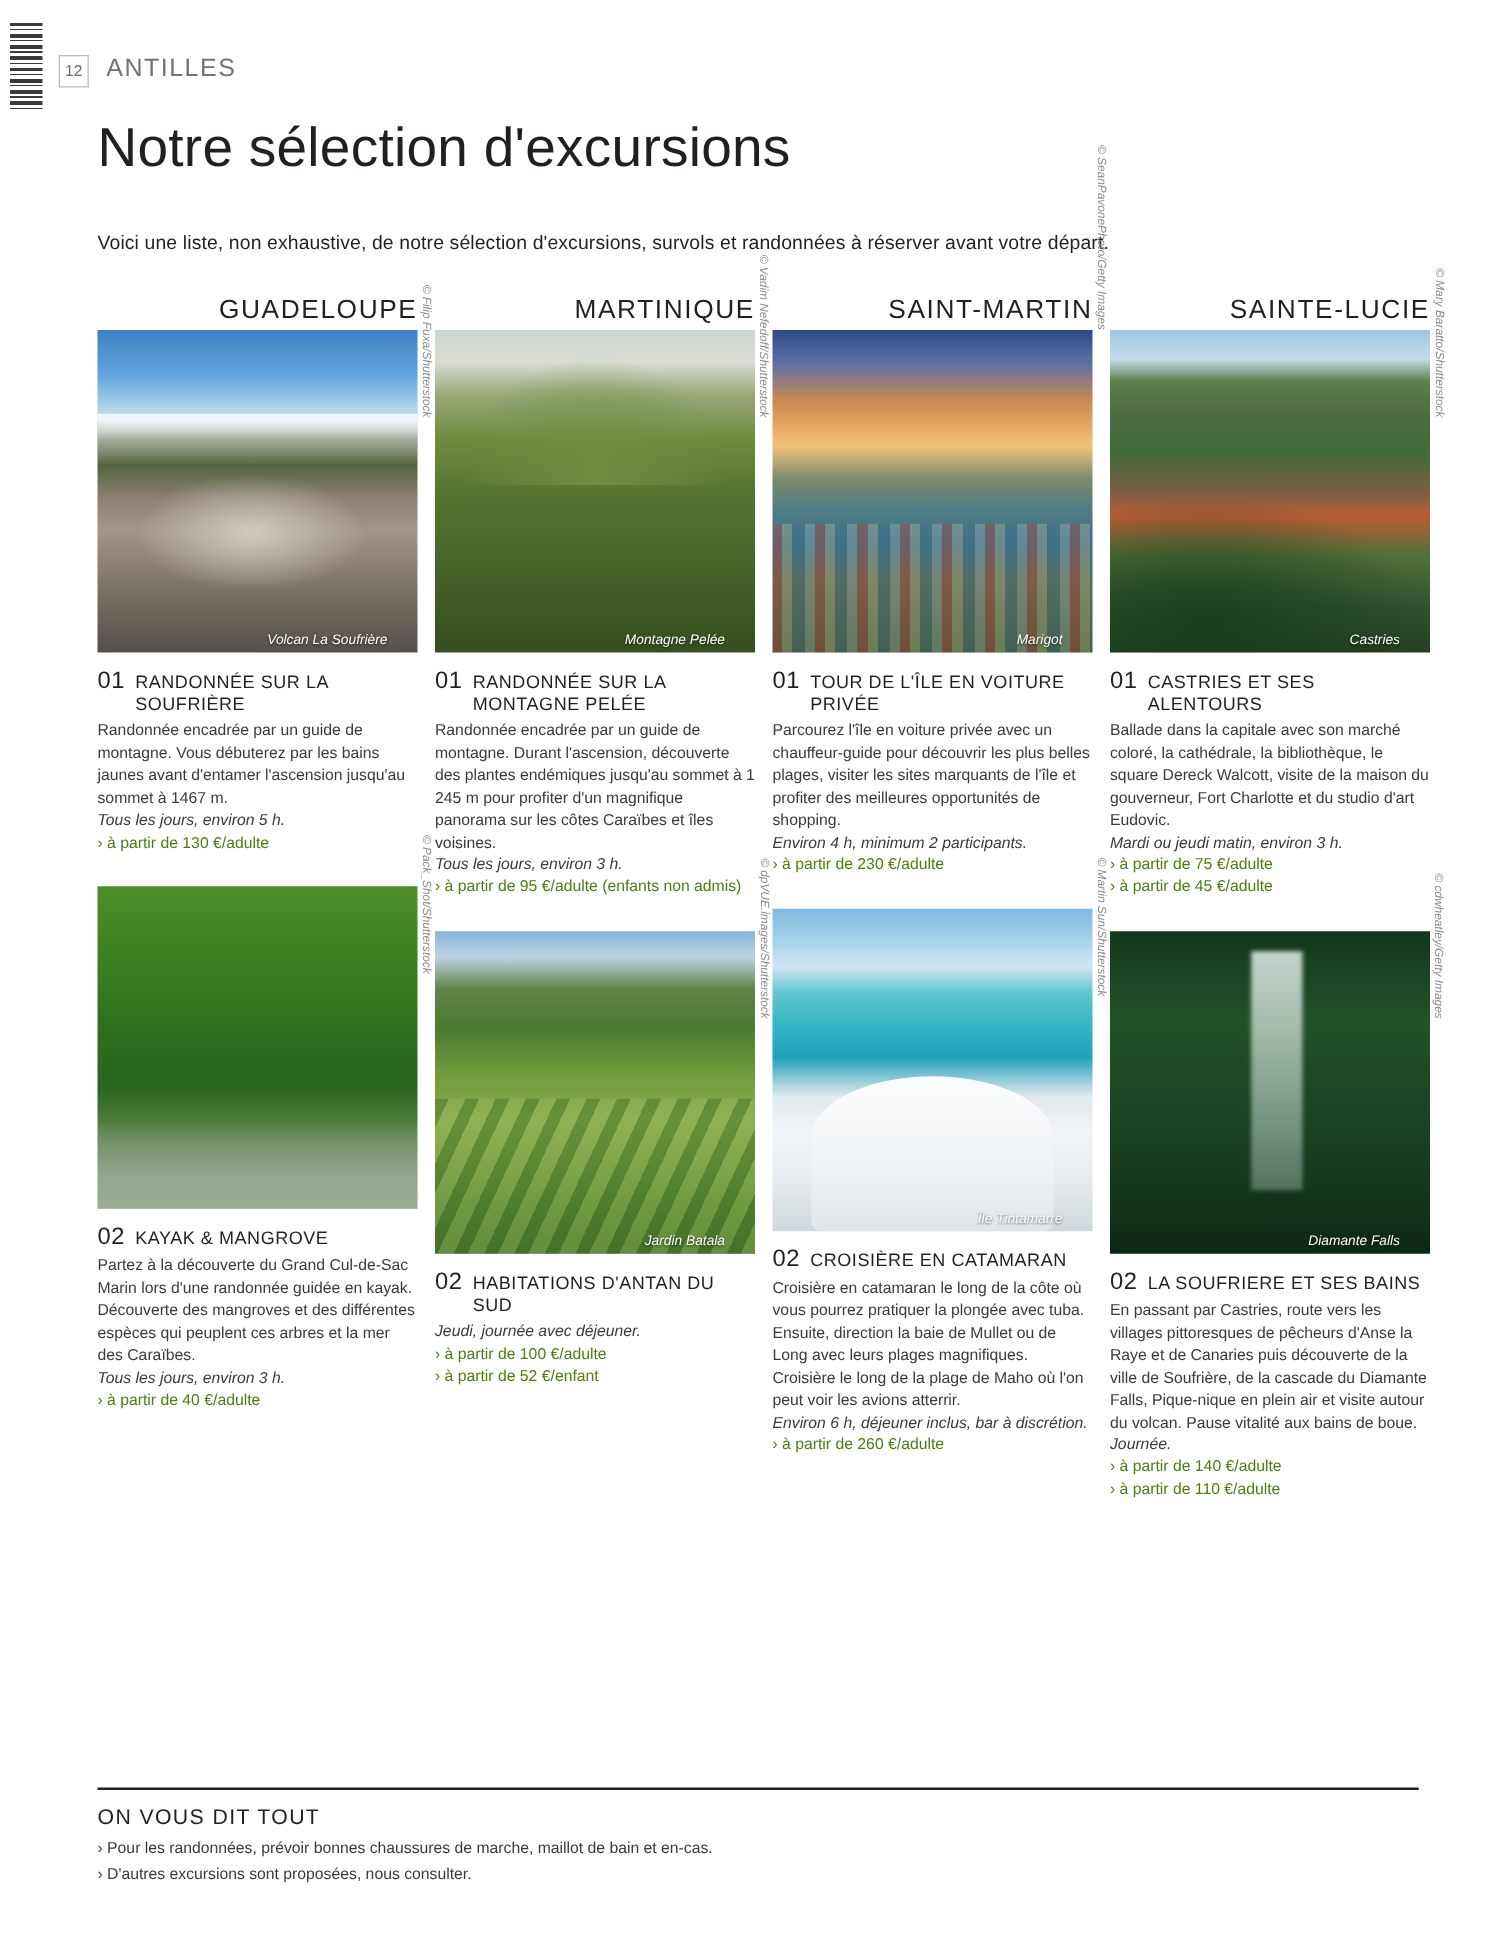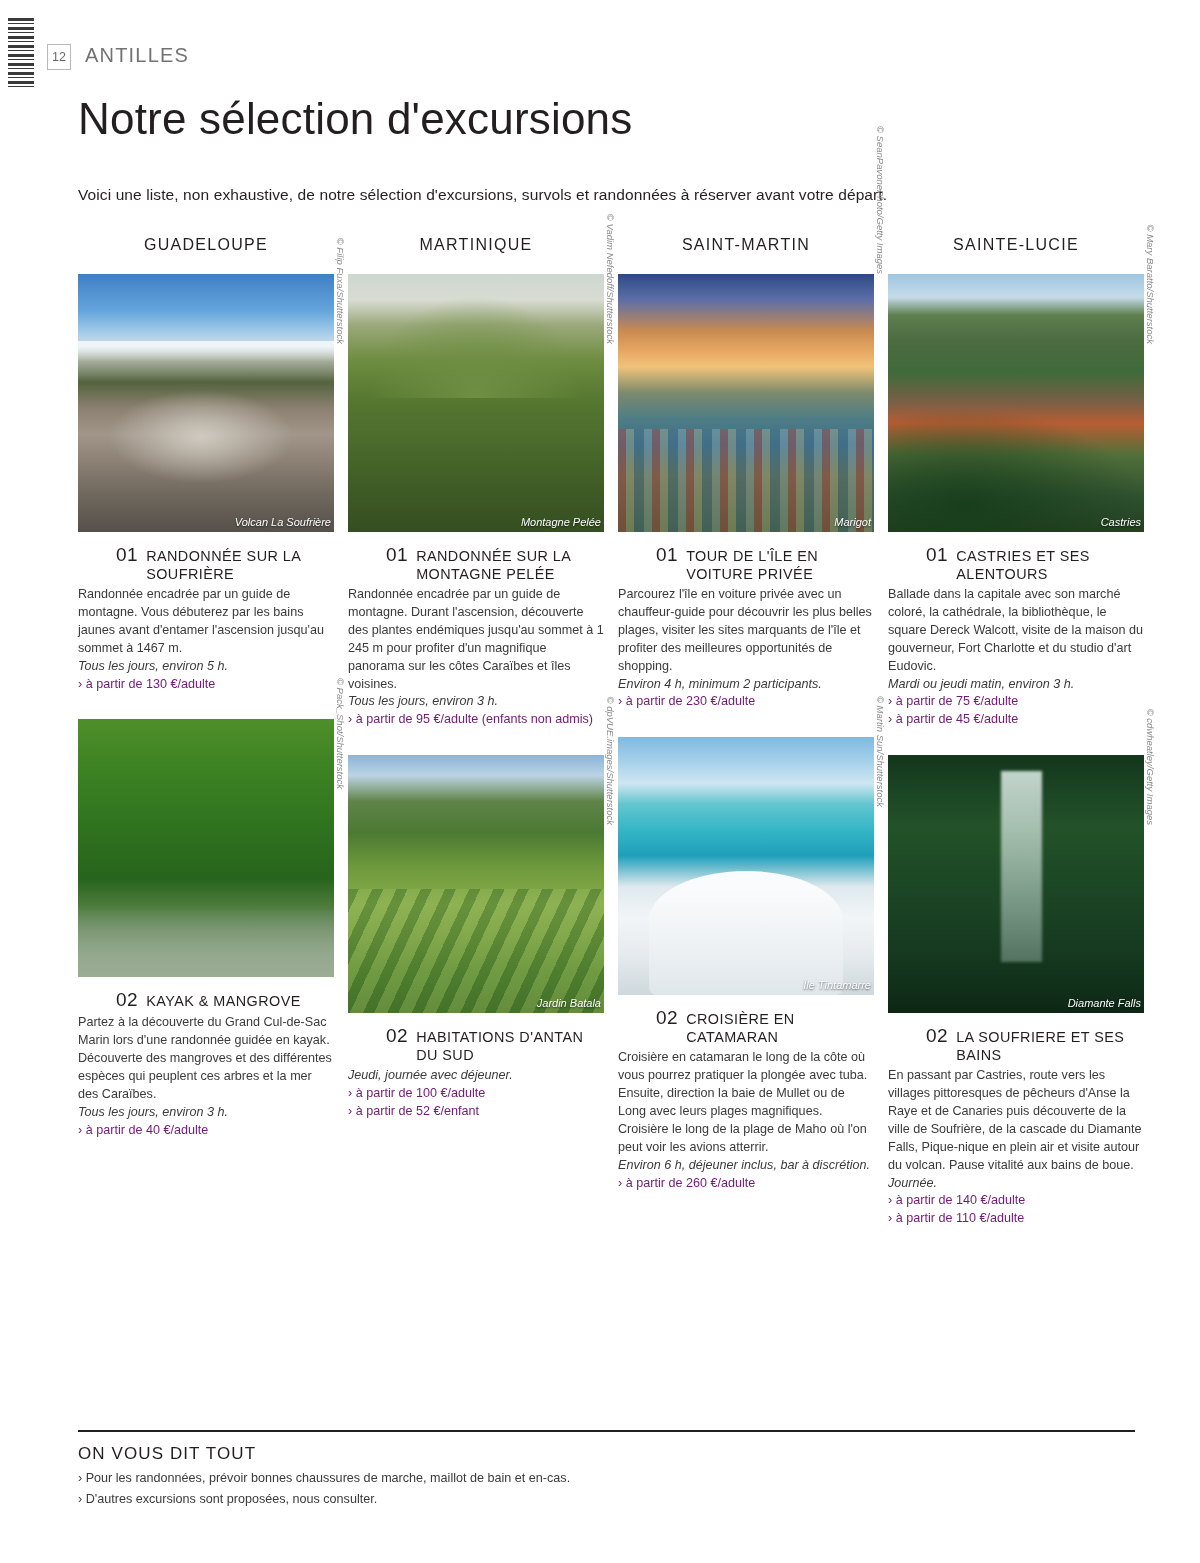--- a/index.html
+++ b/index.html
@@ -77,42 +77,42 @@
     position: absolute;
     left: 78px;
     top: 236px;
     width: 1057px;
     display: flex;
     gap: 14px;
   }
   .col { width: 256px; }
 
   .col-head {
-    text-align: center;
-    font-size: 16px;
+    text-align: right;
+    font-size: 21px;
     letter-spacing: 1.3px;
     color: #231f20;
-    margin-bottom: 20px;
+    margin-bottom: 4px;
   }
 
   
   .photo-wrap {
     position: relative;
     width: 256px;
     height: 258px;
   }
   .photo {
     width: 256px;
     height: 258px;
     position: relative;
     overflow: hidden;
   }
   .photo-caption {
     position: absolute;
-    right: 3px;
+    right: 24px;
     bottom: 4px;
     color: #ffffff;
     font-size: 11px;
     font-style: italic;
     text-shadow: 0 1px 2px rgba(0,0,0,.6);
     z-index: 4;
   }
   .credit {
     position: absolute;
     top: 70px;
@@ -218,21 +218,20 @@
     filter: blur(1.5px);
   }
 
   
   .entry { margin-top: 12px; }
   .entry-head {
     display: flex;
     align-items: baseline;
     gap: 8px;
     margin-bottom: 3px;
-    margin-left: 38px;
   }
   .entry-num {
     font-size: 19px;
     font-weight: 400;
     color: #231f20;
     letter-spacing: .5px;
   }
   .entry-name {
     font-size: 14.4px;
     letter-spacing: .45px;
@@ -246,21 +245,21 @@
   }
   .entry-note {
     font-size: 12.6px;
     font-style: italic;
     line-height: 1.42;
     color: #3a3a3a;
   }
   .entry-price {
     font-size: 12.6px;
     line-height: 1.42;
-    color: #701a75;
+    color: #4d7c0f;
   }
 
   .row-2 { margin-top: 26px; }
 
   
   .footer {
     position: absolute;
     left: 78px;
     top: 1430px;
     width: 1057px;

